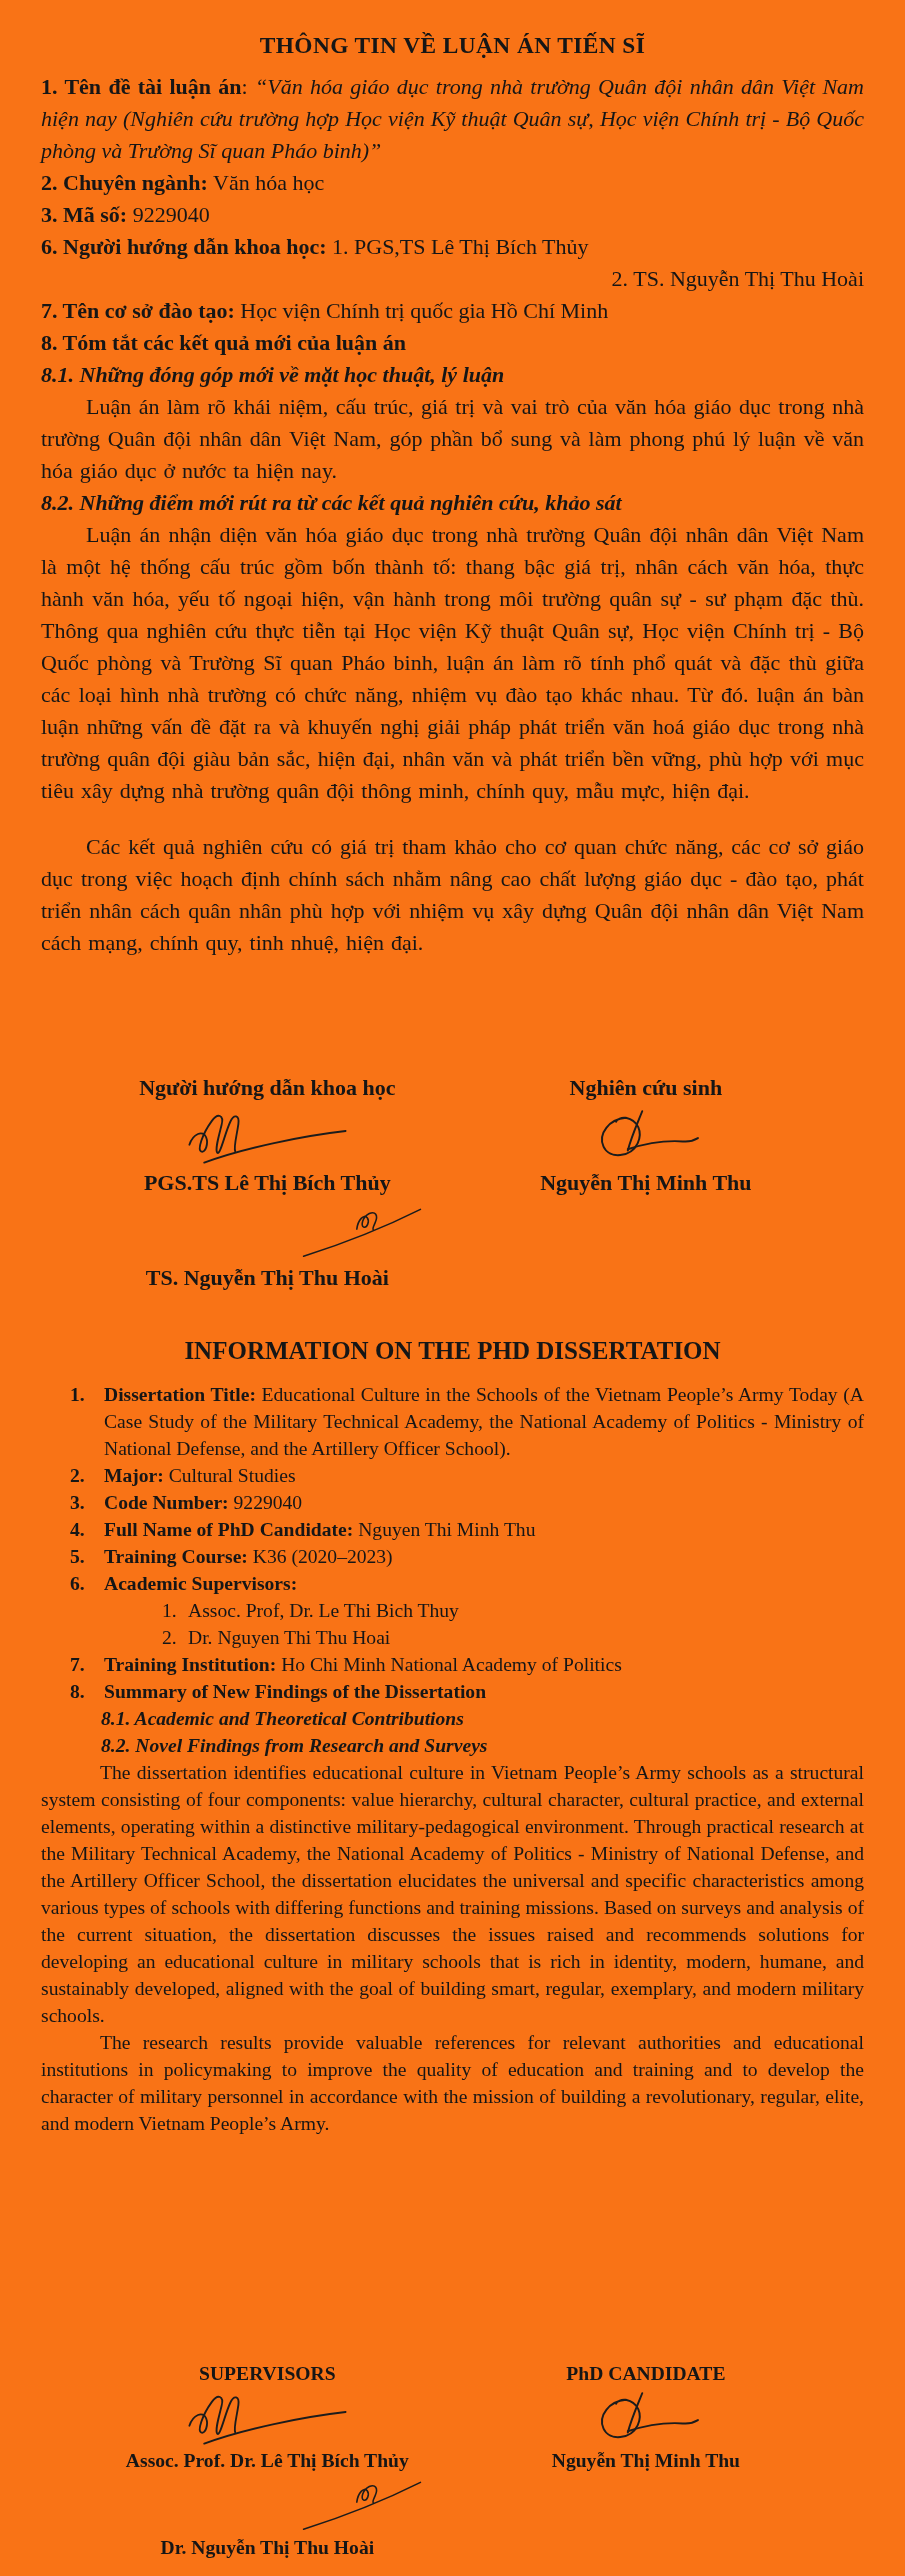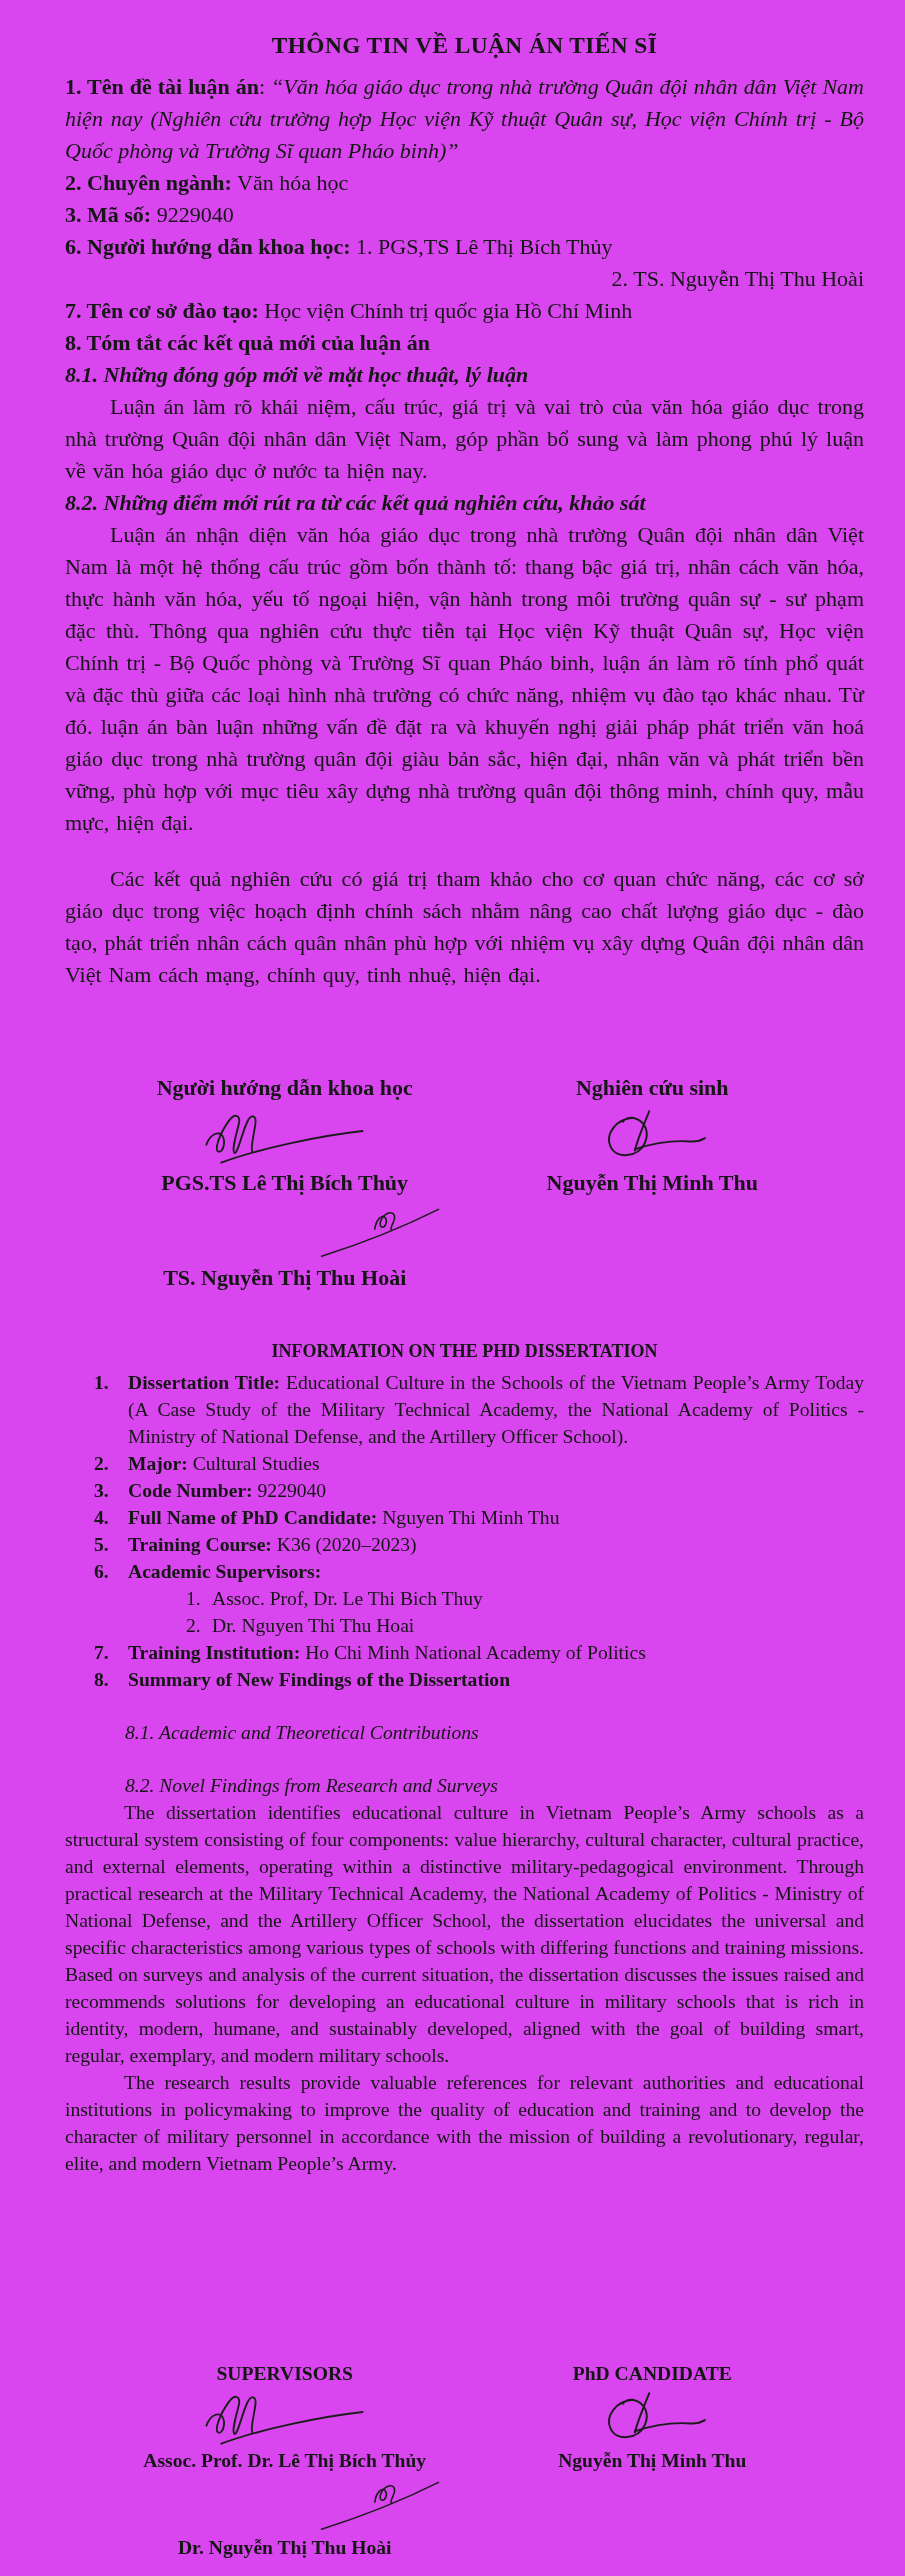--- a/index.html
+++ b/index.html
@@ -1,19 +1,19 @@
 <!DOCTYPE html>
 <html lang="vi" style="font-size:12px"><head>
 <meta charset="utf-8">
 <style>
   html,body{margin:0;padding:0;background:#ffffff;}
   .page{
-    width:905px;height:2576px;background:#d946ef;color:#161616;
+    width:905px;height:2576px;background:#f97316;color:#161616;
     font-family:"Liberation Serif","DejaVu Serif",serif;
-    box-sizing:border-box;padding:27px 41px 0 65px;overflow:hidden;
+    box-sizing:border-box;padding:27px 41px 0 41px;overflow:hidden;
   }
   p{margin:0;}
   
   .vn{font-size:22px;line-height:32px;height:1267px;display:flex;flex-direction:column;}
   .vn-title{font-size:23.4px;line-height:36px;font-weight:bold;text-align:center;margin:0 0 7.5px 0;letter-spacing:0.4px;}
   .vn-item{text-align:justify;}
   .vn-item b{font-weight:bold;}
   .sup2-indent{margin-left:309px;text-align:right;}
   .vn-h{font-weight:bold;font-style:italic;}
   .vn-para{text-align:justify;text-indent:45px;word-spacing:1.5px;}
@@ -25,27 +25,27 @@
   .sig-col.right{width:37%;}
   .sig-title{font-weight:bold;}
   .sig-name{font-weight:bold;}
   .sig-slot{height:63px;display:flex;align-items:center;justify-content:center;}
   .sig-slot svg{flex:0 0 auto;}
   .shift-right{margin-left:189px;}
   .vn .sig-row{margin-top:auto;}
   .sig-ink{stroke:#1c1c1c;stroke-width:3;fill:none;stroke-linecap:round;stroke-linejoin:round;}
   
   .en{font-size:19.6px;line-height:27px;margin-top:42px;height:1239px;display:flex;flex-direction:column;box-sizing:border-box;padding-bottom:13.6px;}
-  .en-title{font-size:18px;line-height:30px;font-weight:bold;text-align:center;margin:0 0 3px 0;}
+  .en-title{font-size:25px;line-height:30px;font-weight:bold;text-align:center;margin:0 0 15px 0;}
   .en-item{position:relative;padding-left:63px;text-align:justify;}
   .en-item .num{position:absolute;left:29px;font-weight:bold;}
   .en-item b{font-weight:bold;}
   .en-sub{position:relative;padding-left:147px;}
   .en-sub .subnum{position:absolute;left:121px;}
-  .en-h{font-weight:normal;font-style:italic;margin-left:60px;margin-top:26px;}
+  .en-h{font-weight:bold;font-style:italic;margin-left:60px;}
   .en-para{text-align:justify;text-indent:59px;}
   .en .sig-row{margin-top:auto;}
   .en .sig-slot{height:60px;}
 </style>
 </head>
 <body>
 
 <div class="page">
 
   <section class="vn">

